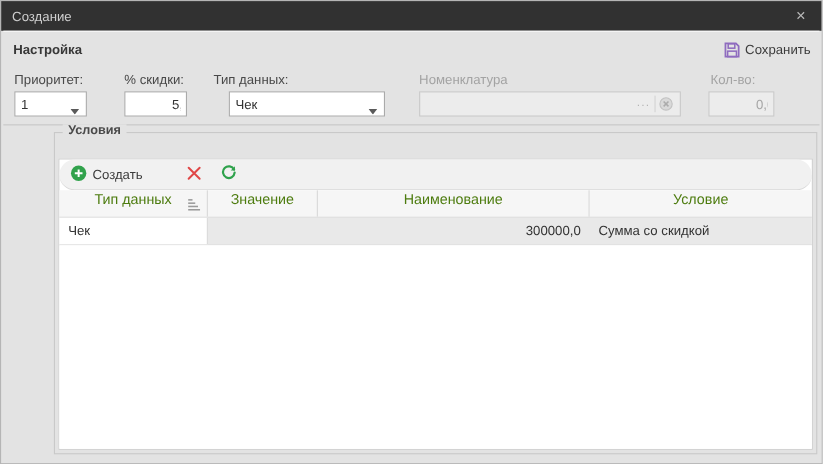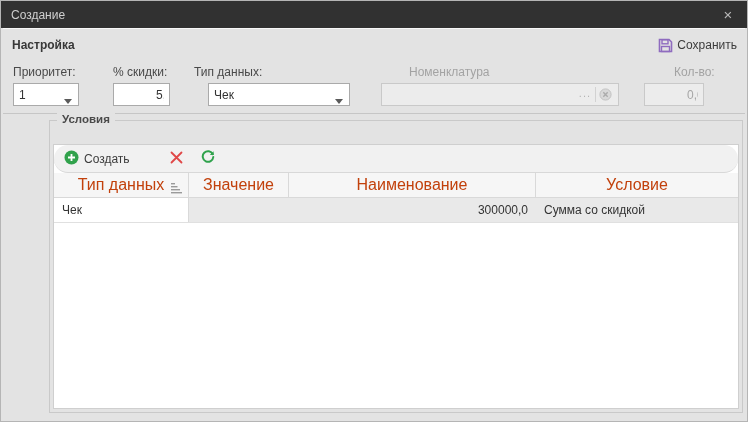--- a/index.html
+++ b/index.html
@@ -26,21 +26,21 @@
     background:#e3e3e3; border-top:1px solid #f7f7f7; border-bottom:1px solid #c6c6c6;
   }
   .settings-header-label { position:absolute; left:9px; top:9px; font-weight:bold; color:#383838; }
   .save-btn {
     position:absolute; right:8px; top:6px; height:20px;
     display:flex; align-items:center; gap:4px; cursor:default;
   }
   .save-btn svg { display:block; }
   .save-btn .lbl { color:#3c3c3c; }
   .f-label { position:absolute; top:36px; color:#494949; white-space:nowrap; }
-  .f-label.dis { color:#a3a3a3;margin-left:28px; }
+  .f-label.dis { color:#a3a3a3; }
   .field {
     position:absolute; top:54px; height:23px; background:#ffffff;
     border:1px solid #aaaaaa; display:flex; align-items:center;
   }
   .field.dis { background:#ececec; border-color:#c9c9c9; }
   .field input {
     border:none; outline:none; background:transparent; width:100%; height:100%;
     font-family:"Liberation Sans", sans-serif; font-size:12px; color:#333; padding:0 5px;
   }
   .field input.right { text-align:right;padding-left:42px; }
@@ -69,22 +69,22 @@
     height:28px; background:#f1f1f1; border-bottom:1px solid #d8d8d8;
     display:flex; align-items:center; flex:0 0 auto;border-radius:14px;
   }
   .tb-btn { display:flex; align-items:center; gap:5px; height:24px; padding:0 6px; cursor:default; }
   .tb-create { margin-left:4px; }
   .tb-del { margin-left:28px; }
   .tb-refresh { margin-left:6px; }
   .tb-btn .lbl { color:#3c3c3c; }
   .thead { display:flex; height:25px; background:#f6f6f6; border-bottom:1px solid #d9d9d9; flex:0 0 auto; }
   .th {
-    display:flex; align-items:center; justify-content:center; position:relative;
-    border-right:1px solid #d9d9d9; color:#c2410c; font-size:16px;
+    display:flex; align-items:flex-start; justify-content:center; position:relative;
+    border-right:1px solid #d9d9d9; color:#4d7c0f; font-size:13px;
   }
   .th:last-child { border-right:none; }
   .c1 { width:135px; flex:0 0 auto; }
   .c2 { width:247px; flex:0 0 auto; }
   .c3 { width:100px; flex:0 0 auto; }
   .c4 { flex:1 1 auto; }
   .sort-ic { position:absolute; right:6px; top:7px; }
   .trow { display:flex; height:25px; flex:0 0 auto; background:#e9e9e9; border-bottom:1px solid #e0e0e0; }
   .td { display:flex; align-items:center; font-size:12px; color:#333; overflow:hidden; white-space:nowrap; }
   .td.c1 { background:#ffffff; border-right:1px solid #d9d9d9; padding-left:8px; }

